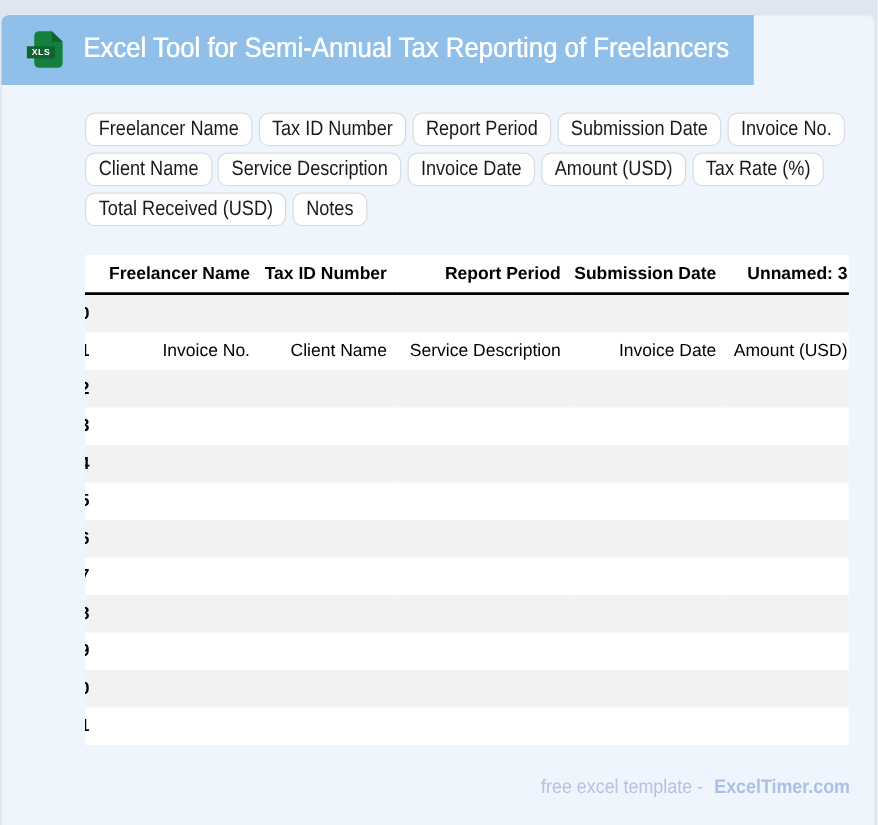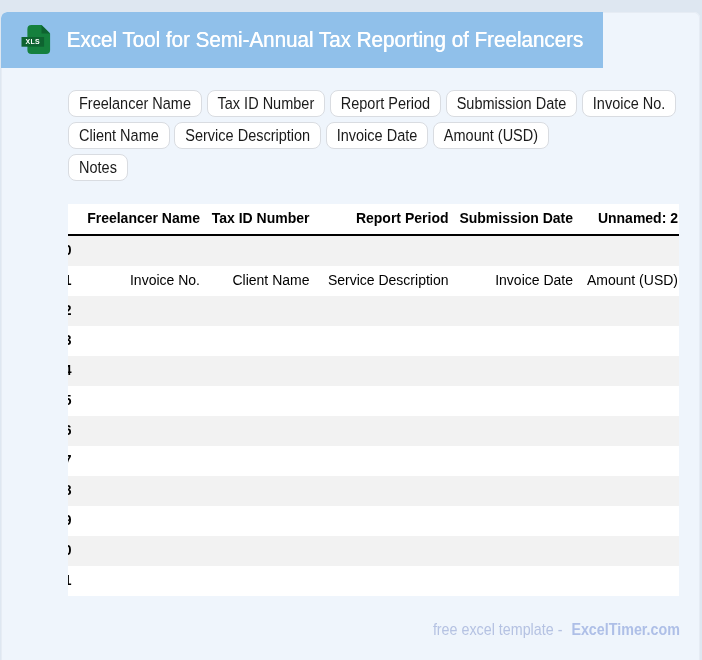--- a/index.html
+++ b/index.html
@@ -40,35 +40,37 @@
         <div class="chip"><span>Tax ID Number</span></div>
         <div class="chip"><span>Report Period</span></div>
         <div class="chip"><span>Submission Date</span></div>
         <div class="chip"><span>Invoice No.</span></div>
       </div>
       <div class="chiprow">
         <div class="chip"><span>Client Name</span></div>
         <div class="chip"><span>Service Description</span></div>
         <div class="chip"><span>Invoice Date</span></div>
         <div class="chip"><span>Amount (USD)</span></div>
+        <div class="chip"><span>Tax Rate (%)</span></div>
       </div>
       <div class="chiprow">
+        <div class="chip"><span>Total Received (USD)</span></div>
         <div class="chip"><span>Notes</span></div>
       </div>
     </div>
     <div class="tablewrap">
       <table>
         <thead>
           <tr>
             <th class="c0">&nbsp;</th>
             <th class="c1">Freelancer Name</th>
             <th class="c2">Tax ID Number</th>
             <th class="c3">Report Period</th>
             <th class="c4">Submission Date</th>
-            <th class="c5">Unnamed: 2</th>
+            <th class="c5">Unnamed: 3</th>
           </tr>
         </thead>
         <tbody>
           <tr>
             <th>0</th>
             <td>&nbsp;</td>
             <td>&nbsp;</td>
             <td>&nbsp;</td>
             <td>&nbsp;</td>
             <td>&nbsp;</td>

